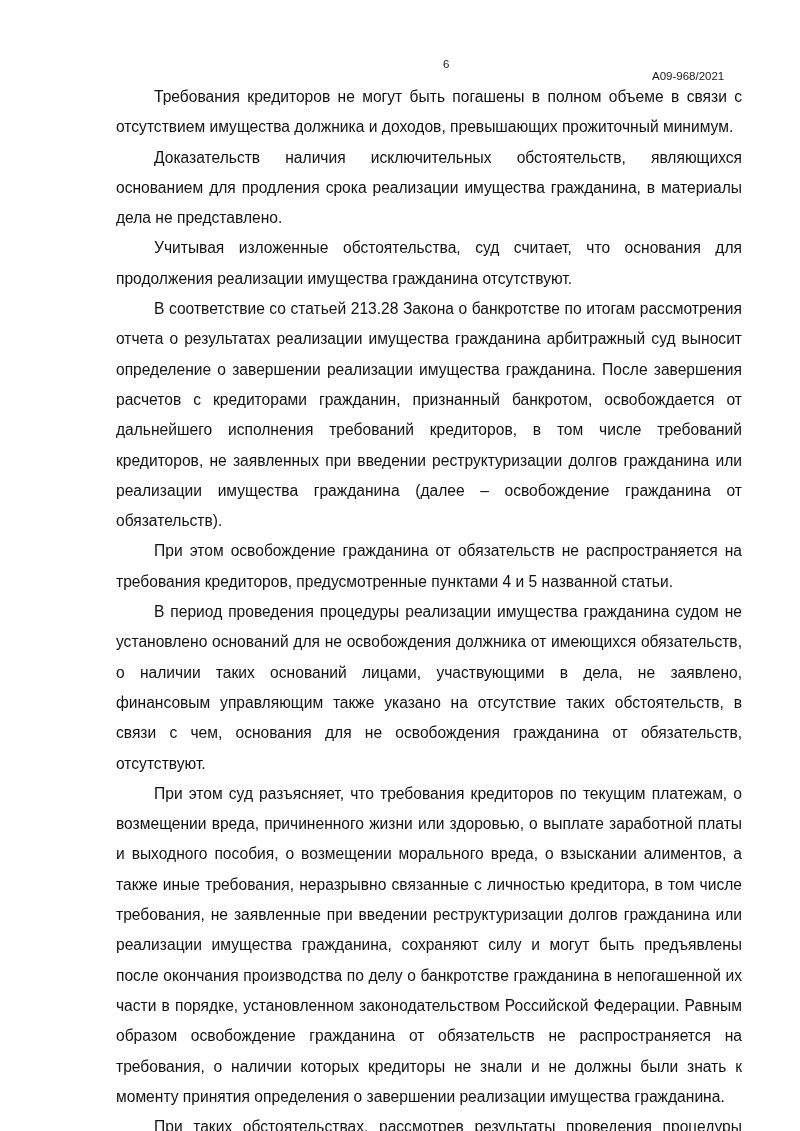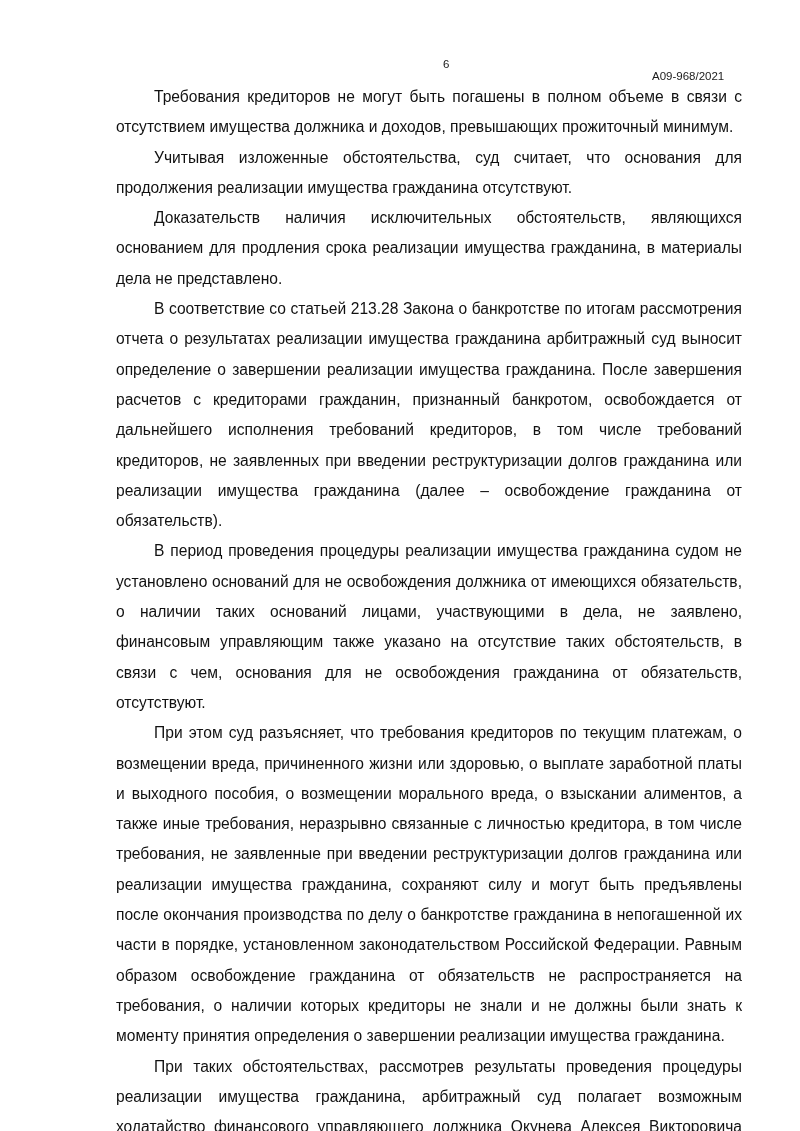--- a/index.html
+++ b/index.html
@@ -61,20 +61,21 @@
 <body>
 
 <div class="page">
   <div class="header">
     <span class="page-number">6</span>
     <span class="case-number">А09-968/2021</span>
   </div>
 
   <div class="body-text">
     <p>Требования кредиторов не могут быть погашены в полном объеме в связи с отсутствием имущества должника и доходов, превышающих прожиточный минимум.</p>
+    <p>Доказательств наличия исключительных обстоятельств, являющихся основанием для продления срока реализации имущества гражданина, в материалы дела не представлено.</p>
     <p>Учитывая изложенные обстоятельства, суд считает, что основания для продолжения реализации имущества гражданина отсутствуют.</p>
-    <p>Доказательств наличия исключительных обстоятельств, являющихся основанием для продления срока реализации имущества гражданина, в материалы дела не представлено.</p>
     <p>В соответствие со статьей 213.28 Закона о банкротстве по итогам рассмотрения отчета о результатах реализации имущества гражданина арбитражный суд выносит определение о завершении реализации имущества гражданина. После завершения расчетов с кредиторами гражданин, признанный банкротом, освобождается от дальнейшего исполнения требований кредиторов, в том числе требований кредиторов, не заявленных при введении реструктуризации долгов гражданина или реализации имущества гражданина (далее – освобождение гражданина от обязательств).</p>
+    <p>При этом освобождение гражданина от обязательств не распространяется на требования кредиторов, предусмотренные пунктами 4 и 5 названной статьи.</p>
     <p>В период проведения процедуры реализации имущества гражданина судом не установлено оснований для не освобождения должника от имеющихся обязательств, о наличии таких оснований лицами, участвующими в дела, не заявлено, финансовым управляющим также указано на отсутствие таких обстоятельств, в связи с чем, основания для не освобождения гражданина от обязательств, отсутствуют.</p>
     <p>При этом суд разъясняет, что требования кредиторов по текущим платежам, о возмещении вреда, причиненного жизни или здоровью, о выплате заработной платы и выходного пособия, о возмещении морального вреда, о взыскании алиментов, а также иные требования, неразрывно связанные с личностью кредитора, в том числе требования, не заявленные при введении реструктуризации долгов гражданина или реализации имущества гражданина, сохраняют силу и могут быть предъявлены после окончания производства по делу о банкротстве гражданина в непогашенной их части в порядке, установленном законодательством Российской Федерации. Равным образом освобождение гражданина от обязательств не распространяется на требования, о наличии которых кредиторы не знали и не должны были знать к моменту принятия определения о завершении реализации имущества гражданина.</p>
     <p class="last-para">При таких обстоятельствах, рассмотрев результаты проведения процедуры реализации имущества гражданина, арбитражный суд полагает возможным ходатайство финансового управляющего должника Окунева Алексея Викторовича удовлетворить,</p>
   </div>
 </div>
 
 </body></html>

